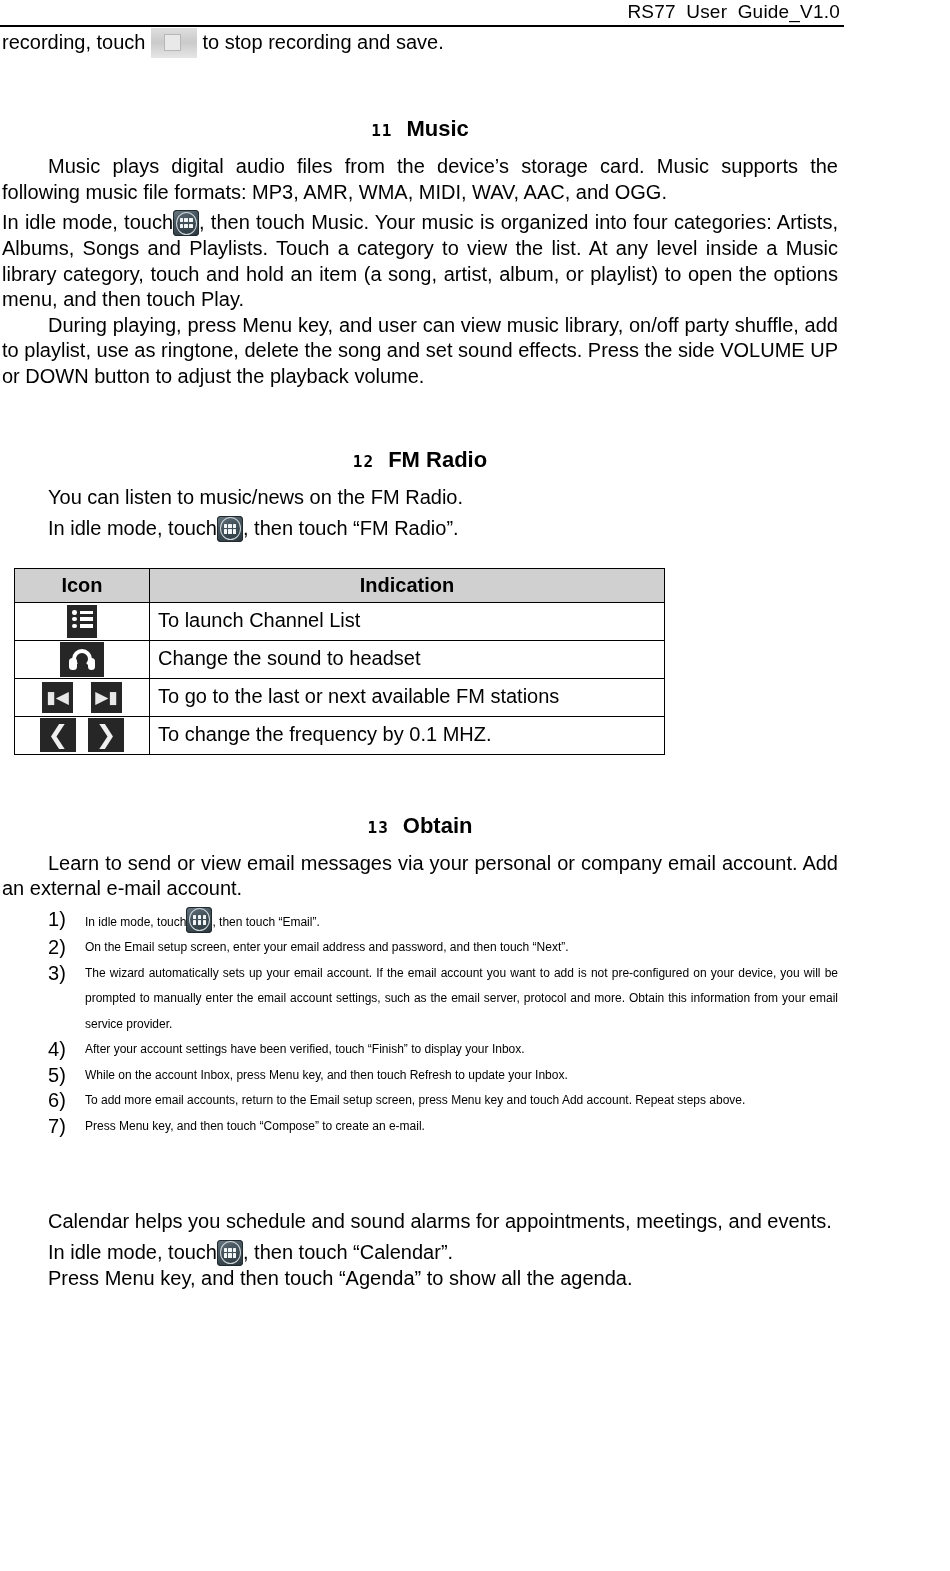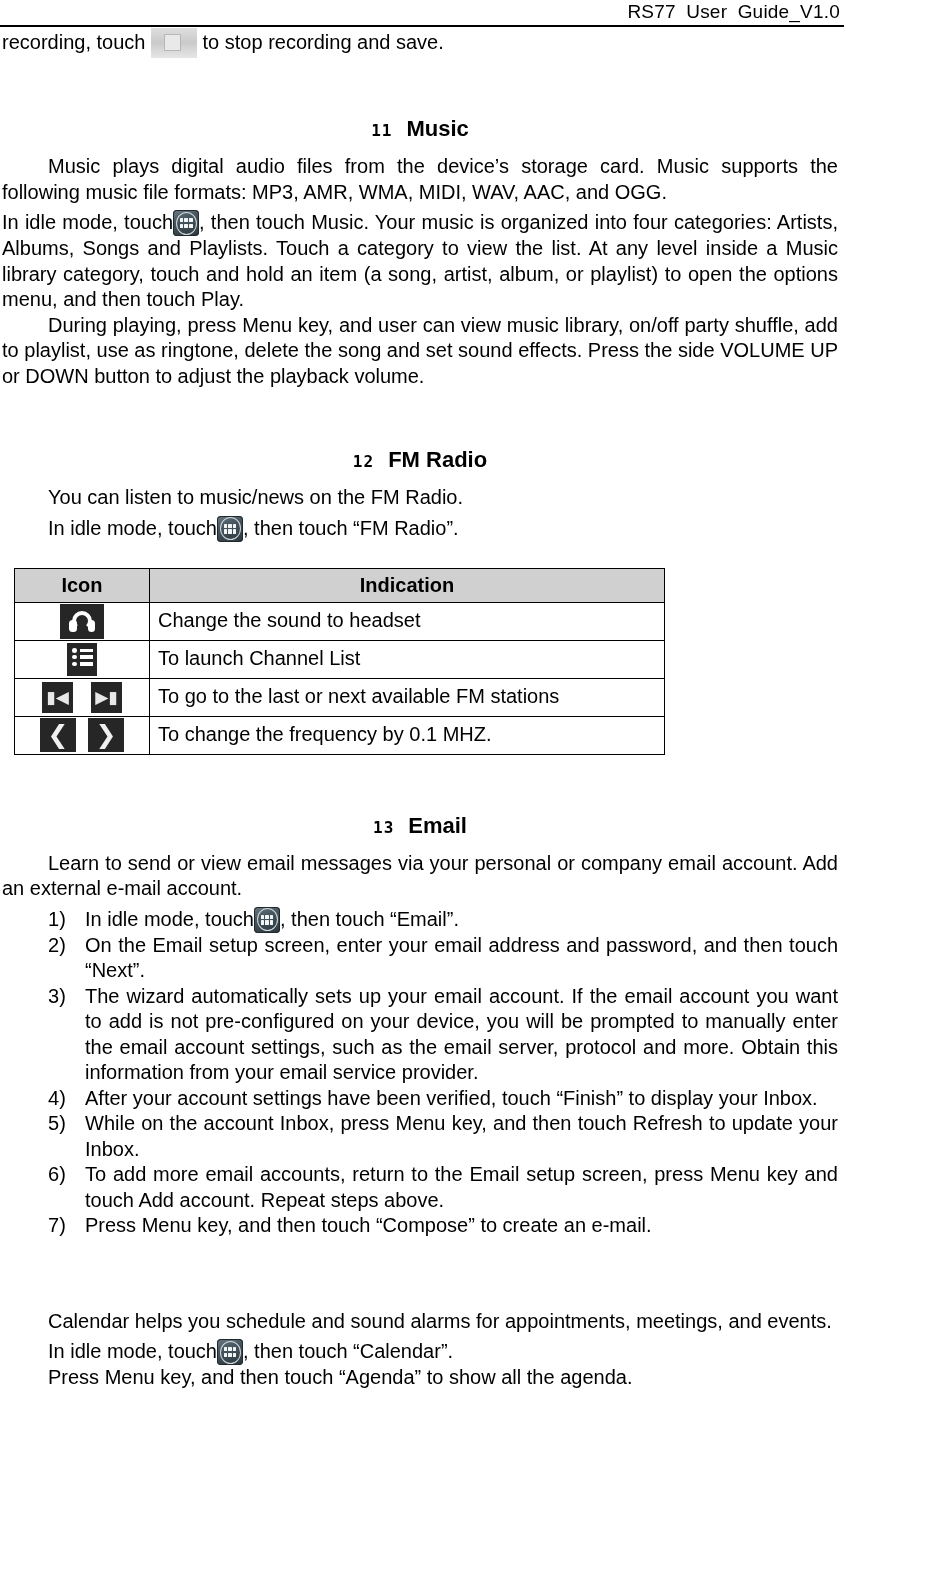--- a/index.html
+++ b/index.html
@@ -264,21 +264,21 @@
   
   ol.steps {
     margin: 0;
     padding: 0;
     list-style: none;
     counter-reset: step;
   }
   ol.steps > li {
     position: relative;
     padding-left: 83px;
-    font-size: 20px;
+    font-size: 12px;
     line-height: 25.5px;
     text-align: justify;
     text-justify: inter-word;
     counter-increment: step;
   }
   ol.steps > li::before {
     content: counter(step) ")";
     position: absolute;
     left: 46px;
     top: 0;
@@ -378,56 +378,56 @@
         </colgroup>
       <thead>
         <tr>
           <th>Icon</th>
           <th>Indication</th>
         </tr>
       </thead>
       <tbody>
         <tr>
           <td class="cell-icon">
+            <span class="tile tile-list"><span class="list-rows">
+                  <span></span>
+                  <span></span>
+                  <span></span>
+                </span></span>
+          </td>
+          <td class="cell-desc">To launch Channel List</td>
+        </tr>
+        <tr>
+          <td class="cell-icon">
             <span class="tile tile-headset"><span class="headset-shape">
                   <span class="headset-band"></span>
                   <span class="ear l"></span>
                   <span class="ear r"></span>
                 </span></span>
           </td>
           <td class="cell-desc">Change the sound to headset</td>
-        </tr>
-        <tr>
-          <td class="cell-icon">
-            <span class="tile tile-list"><span class="list-rows">
-                  <span></span>
-                  <span></span>
-                  <span></span>
-                </span></span>
-          </td>
-          <td class="cell-desc">To launch Channel List</td>
         </tr>
         <tr>
           <td class="cell-icon">
             <span class="tile tile-skip"><span class="skip-glyph">▮◀</span></span><span class="tile tile-skip"><span class="skip-glyph">▶▮</span></span>
           </td>
           <td class="cell-desc">To go to the last or next available FM stations</td>
         </tr>
         <tr>
           <td class="cell-icon">
             <span class="tile tile-chev"><span class="chev-glyph">❮</span></span><span class="tile tile-chev"><span class="chev-glyph">❯</span></span>
           </td>
           <td class="cell-desc">To change the frequency by 0.1 MHZ.</td>
         </tr>
       </tbody>
     </table>
 
     <div class="gap-xl"></div>
 
-    <div class="section-heading"><span class="section-num">13</span><span class="section-name">Email</span></div>
+    <div class="section-heading"><span class="section-num">13</span><span class="section-name">Obtain</span></div>
 
     <div class="gap-s"></div>
 
     <p class="indent">Learn to send or view email messages via your personal or company email account. Add an external e-mail account.</p>
 
     <div class="gap-xs"></div>
 
     <ol class="steps">
       <li><span>In idle mode, touch</span><span class="icon-inline launcher-icon"><span class="launcher-dots">
               <i></i>

